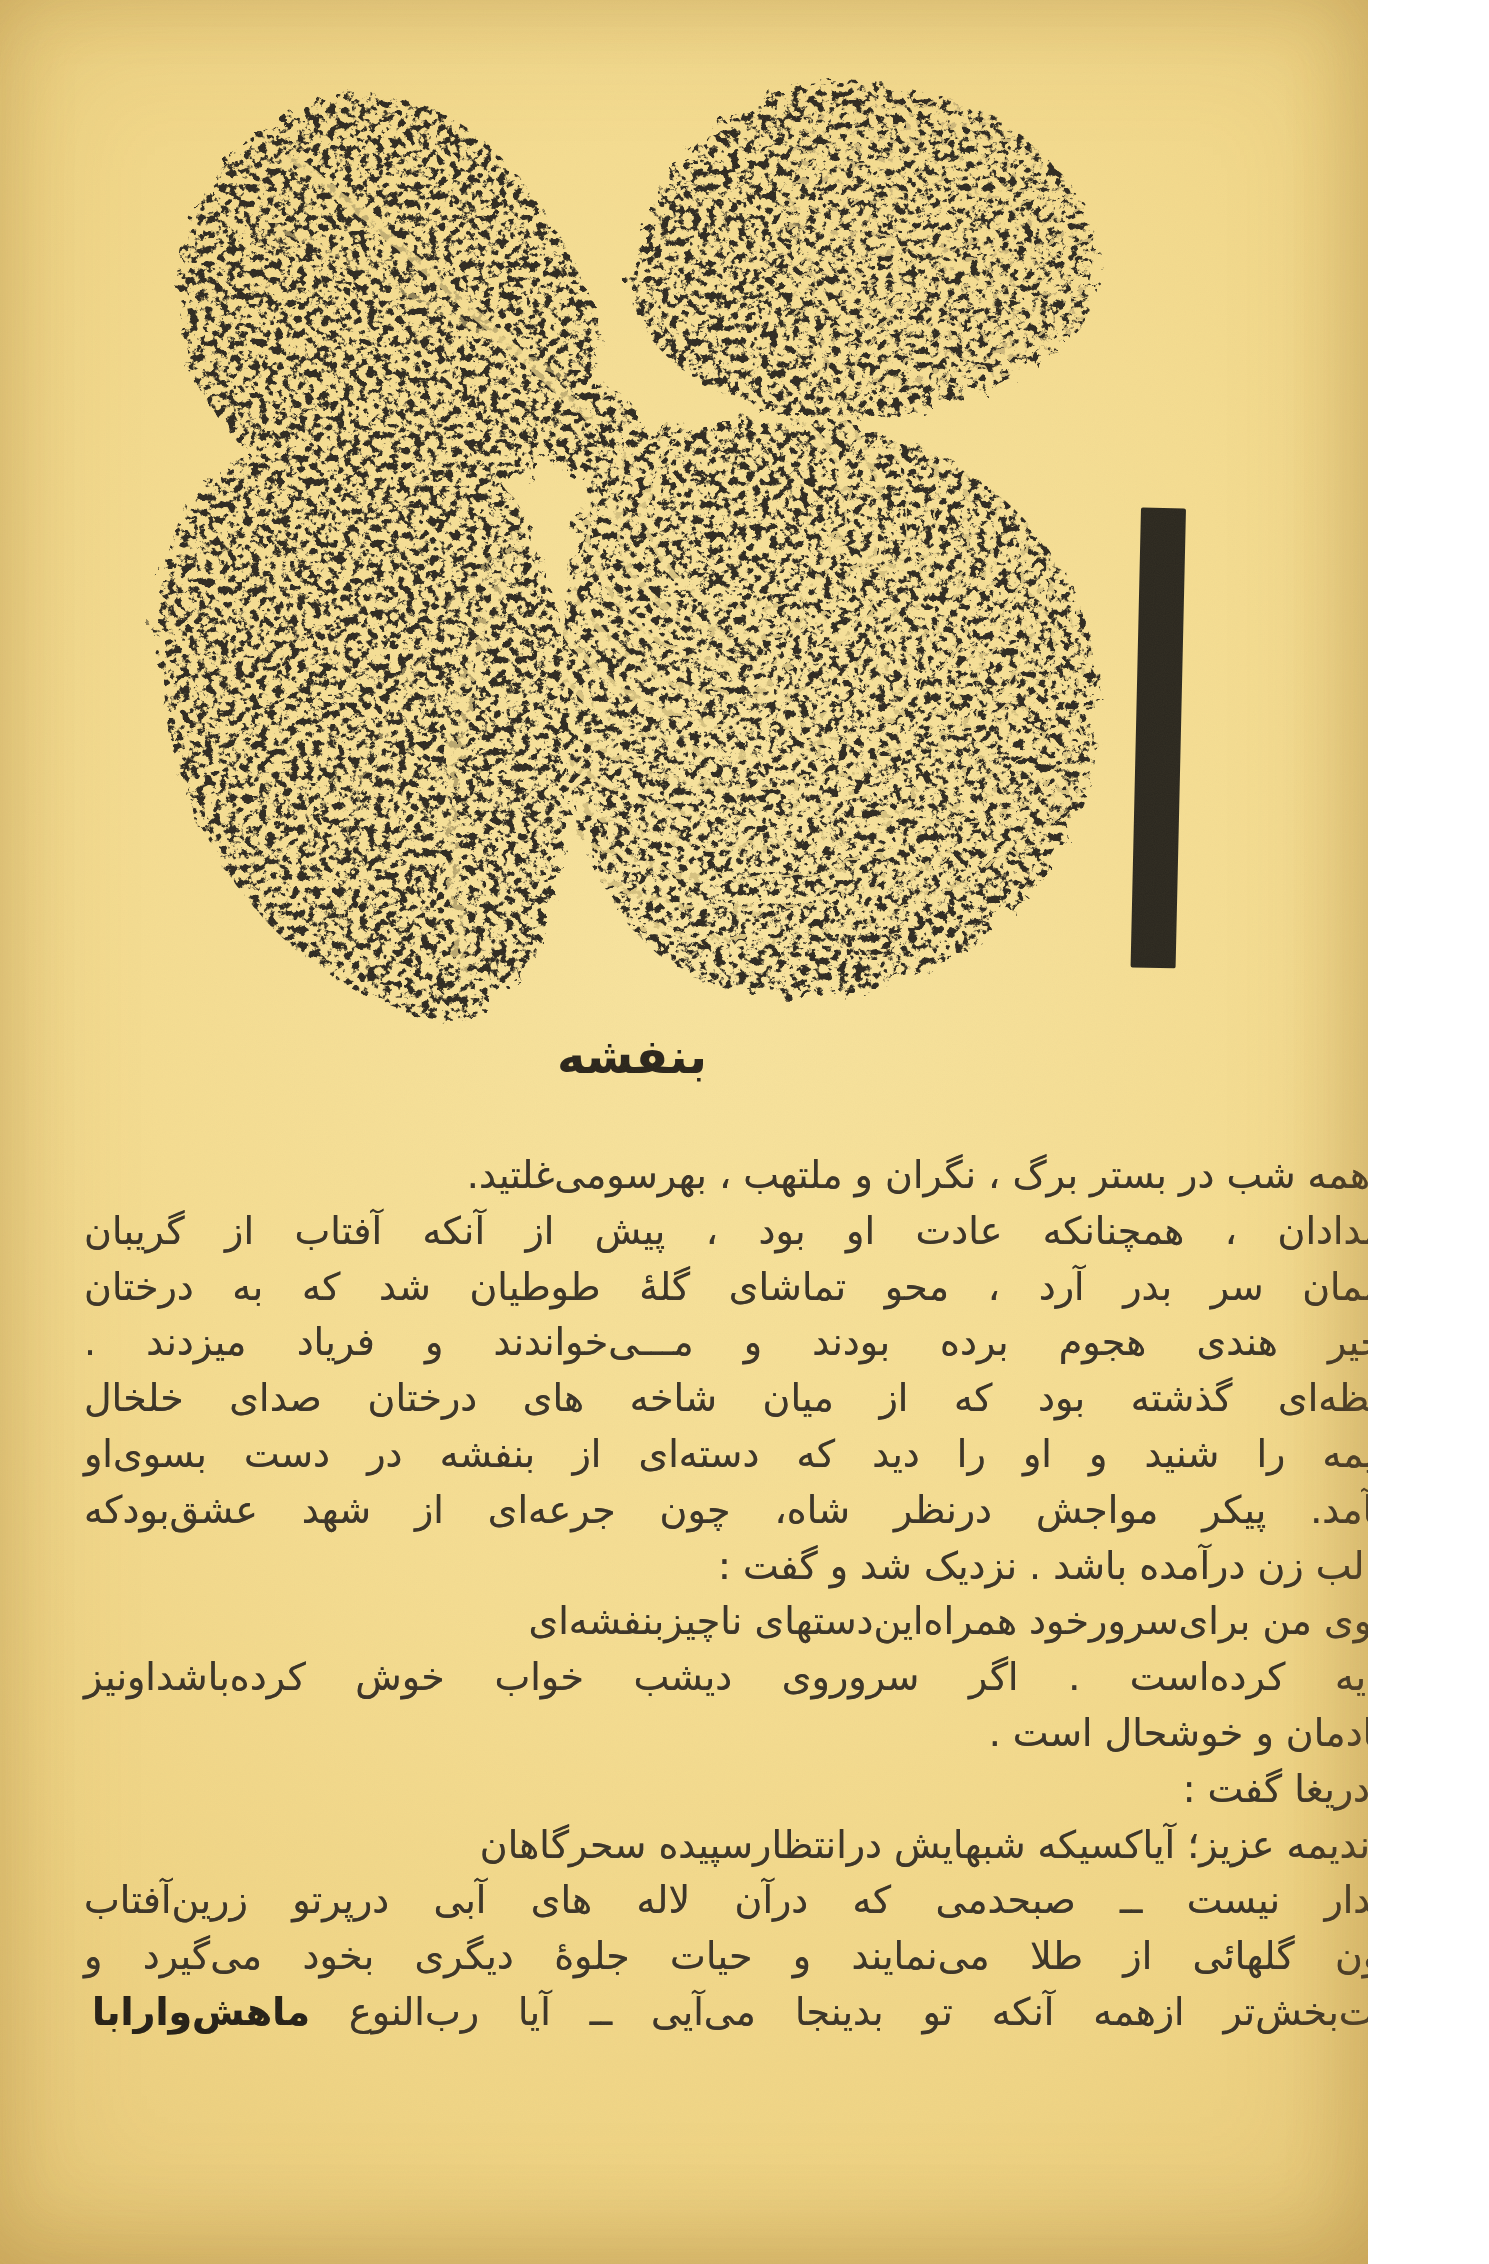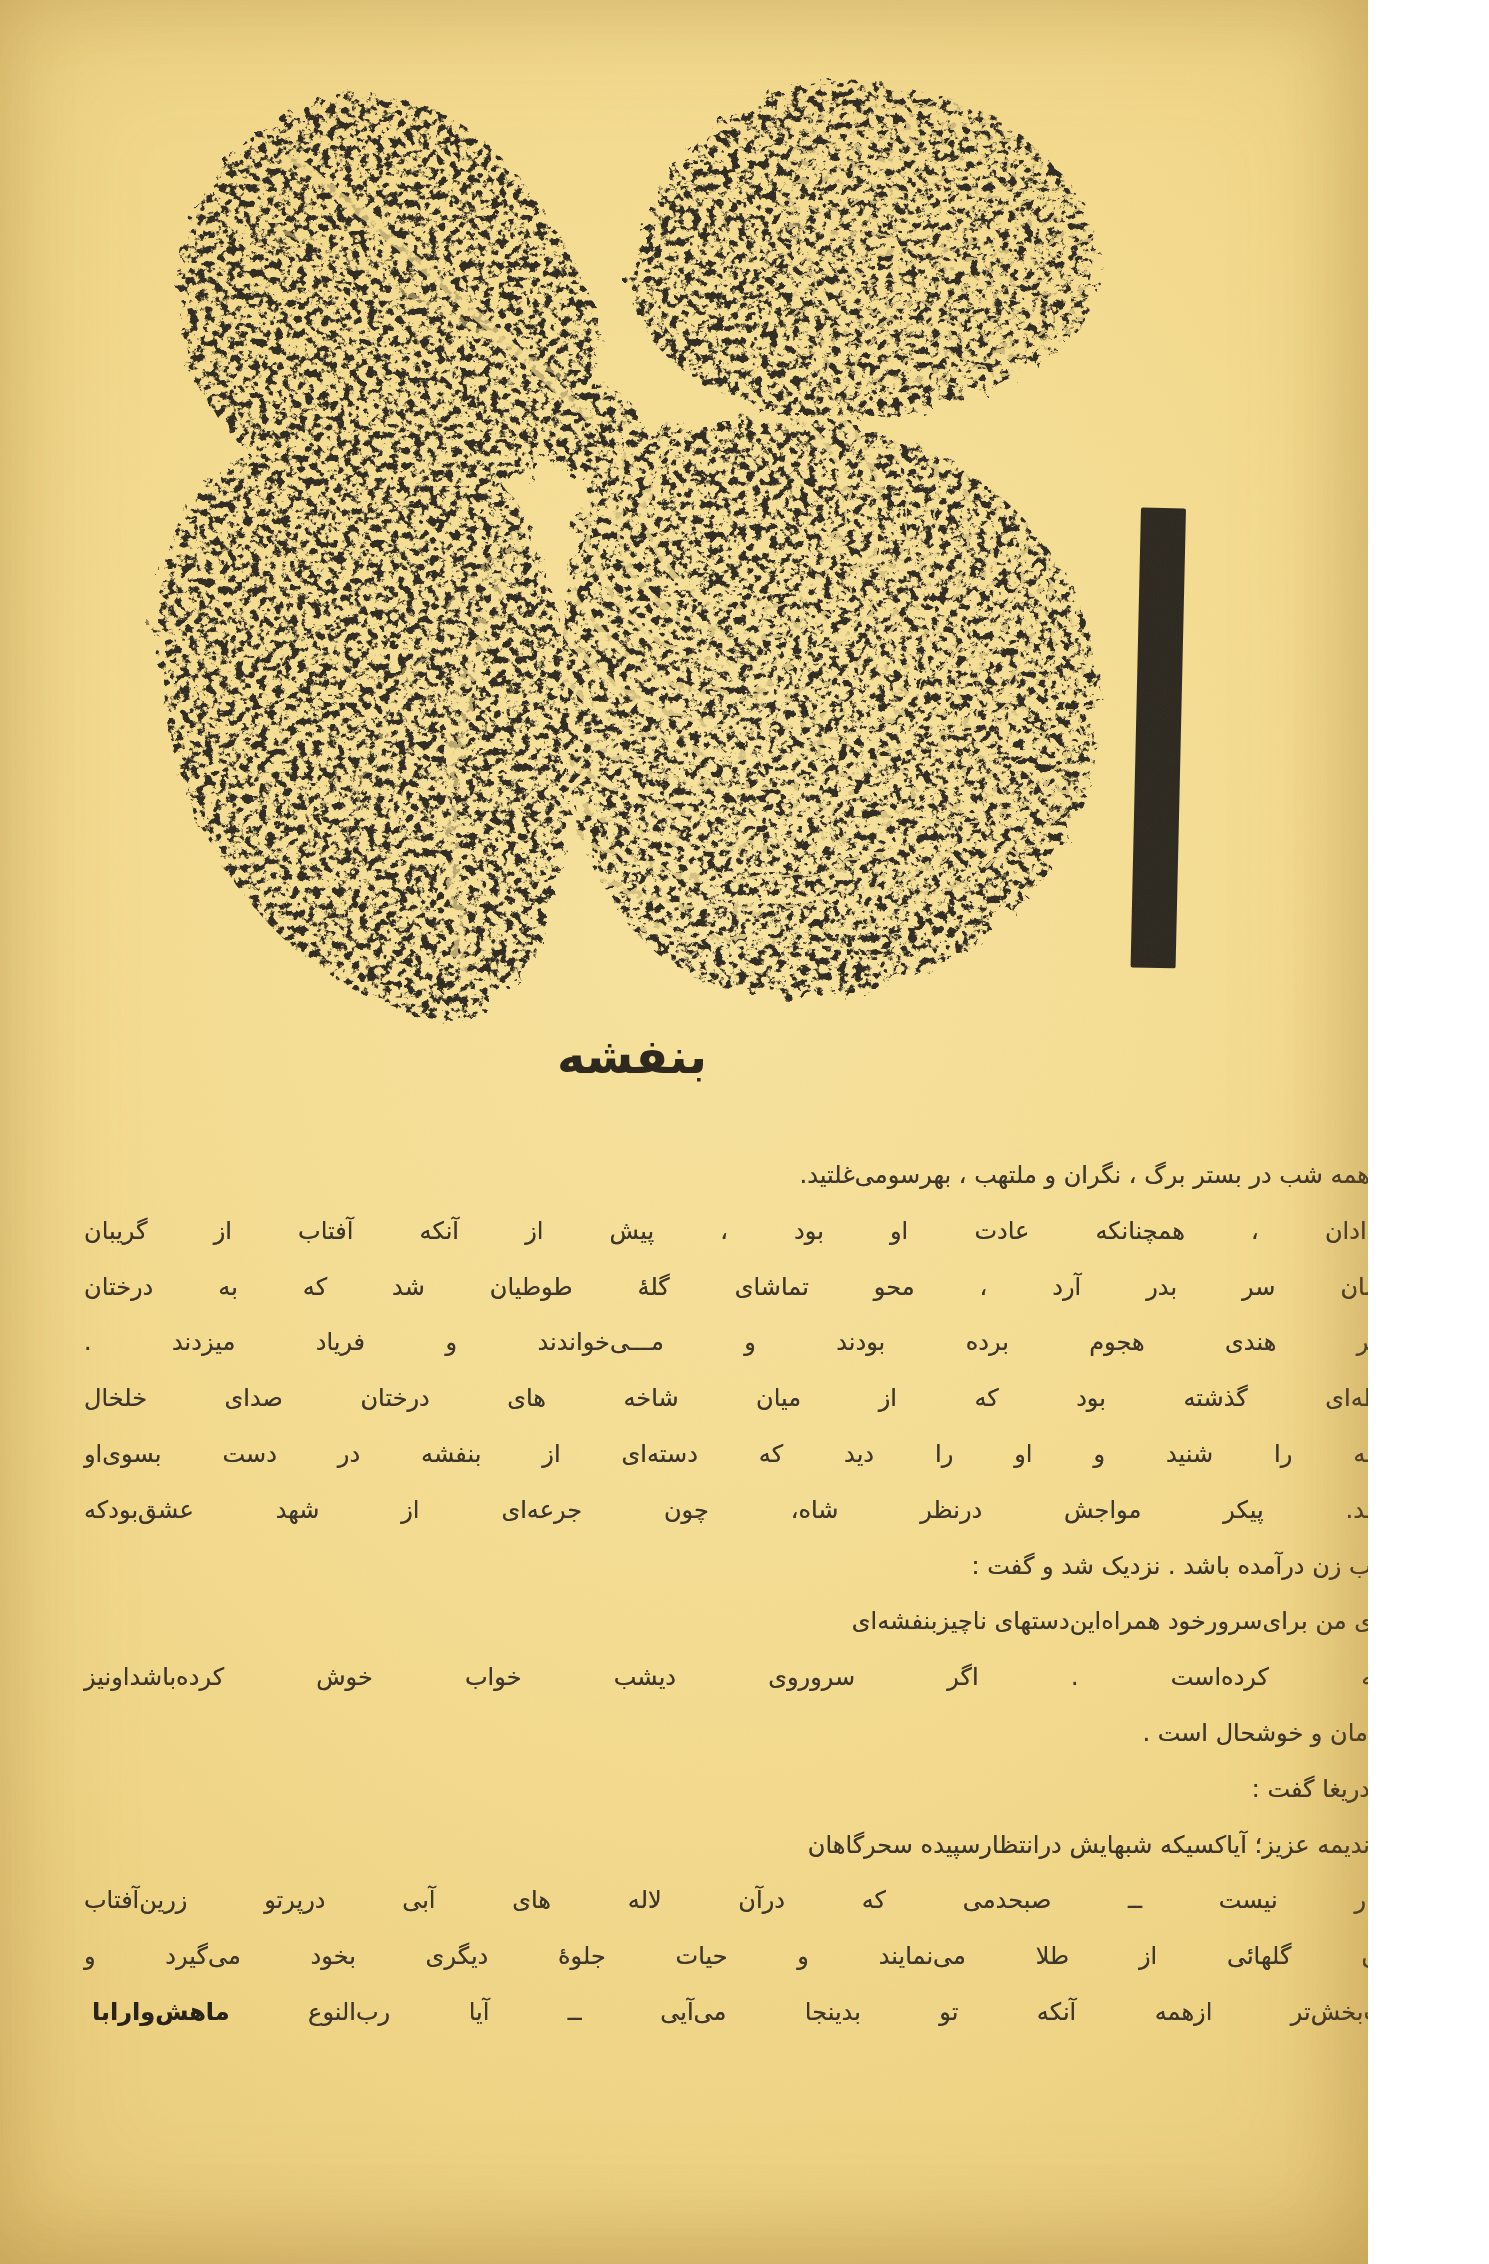--- a/index.html
+++ b/index.html
@@ -26,21 +26,21 @@
     position:absolute;top:1028px;left:0;right:0;margin:0;
     text-align:center;transform:translateX(-52px);
     direction:rtl;
     font-size:48px;font-weight:bold;color:#29241b;
     letter-spacing:0;
   }
   .textblock{
     position:absolute;top:1148px;left:84px;width:1322px;
     direction:rtl;
     color:#3a3327;
-    font-size:24px;
+    font-size:38px;
     line-height:55.8px;
     text-shadow:0 0 .5px rgba(58,51,39,.75);
   }
   .line{direction:rtl;min-height:55.8px;}
   .line.full{text-align:justify;text-align-last:justify;text-justify:inter-word;}
   .line.start{text-align:right;}
   .line.end{text-align:right;}
   .line b{font-weight:bold;color:#241f16;margin-left:8px;}
 </style>
 </head>

